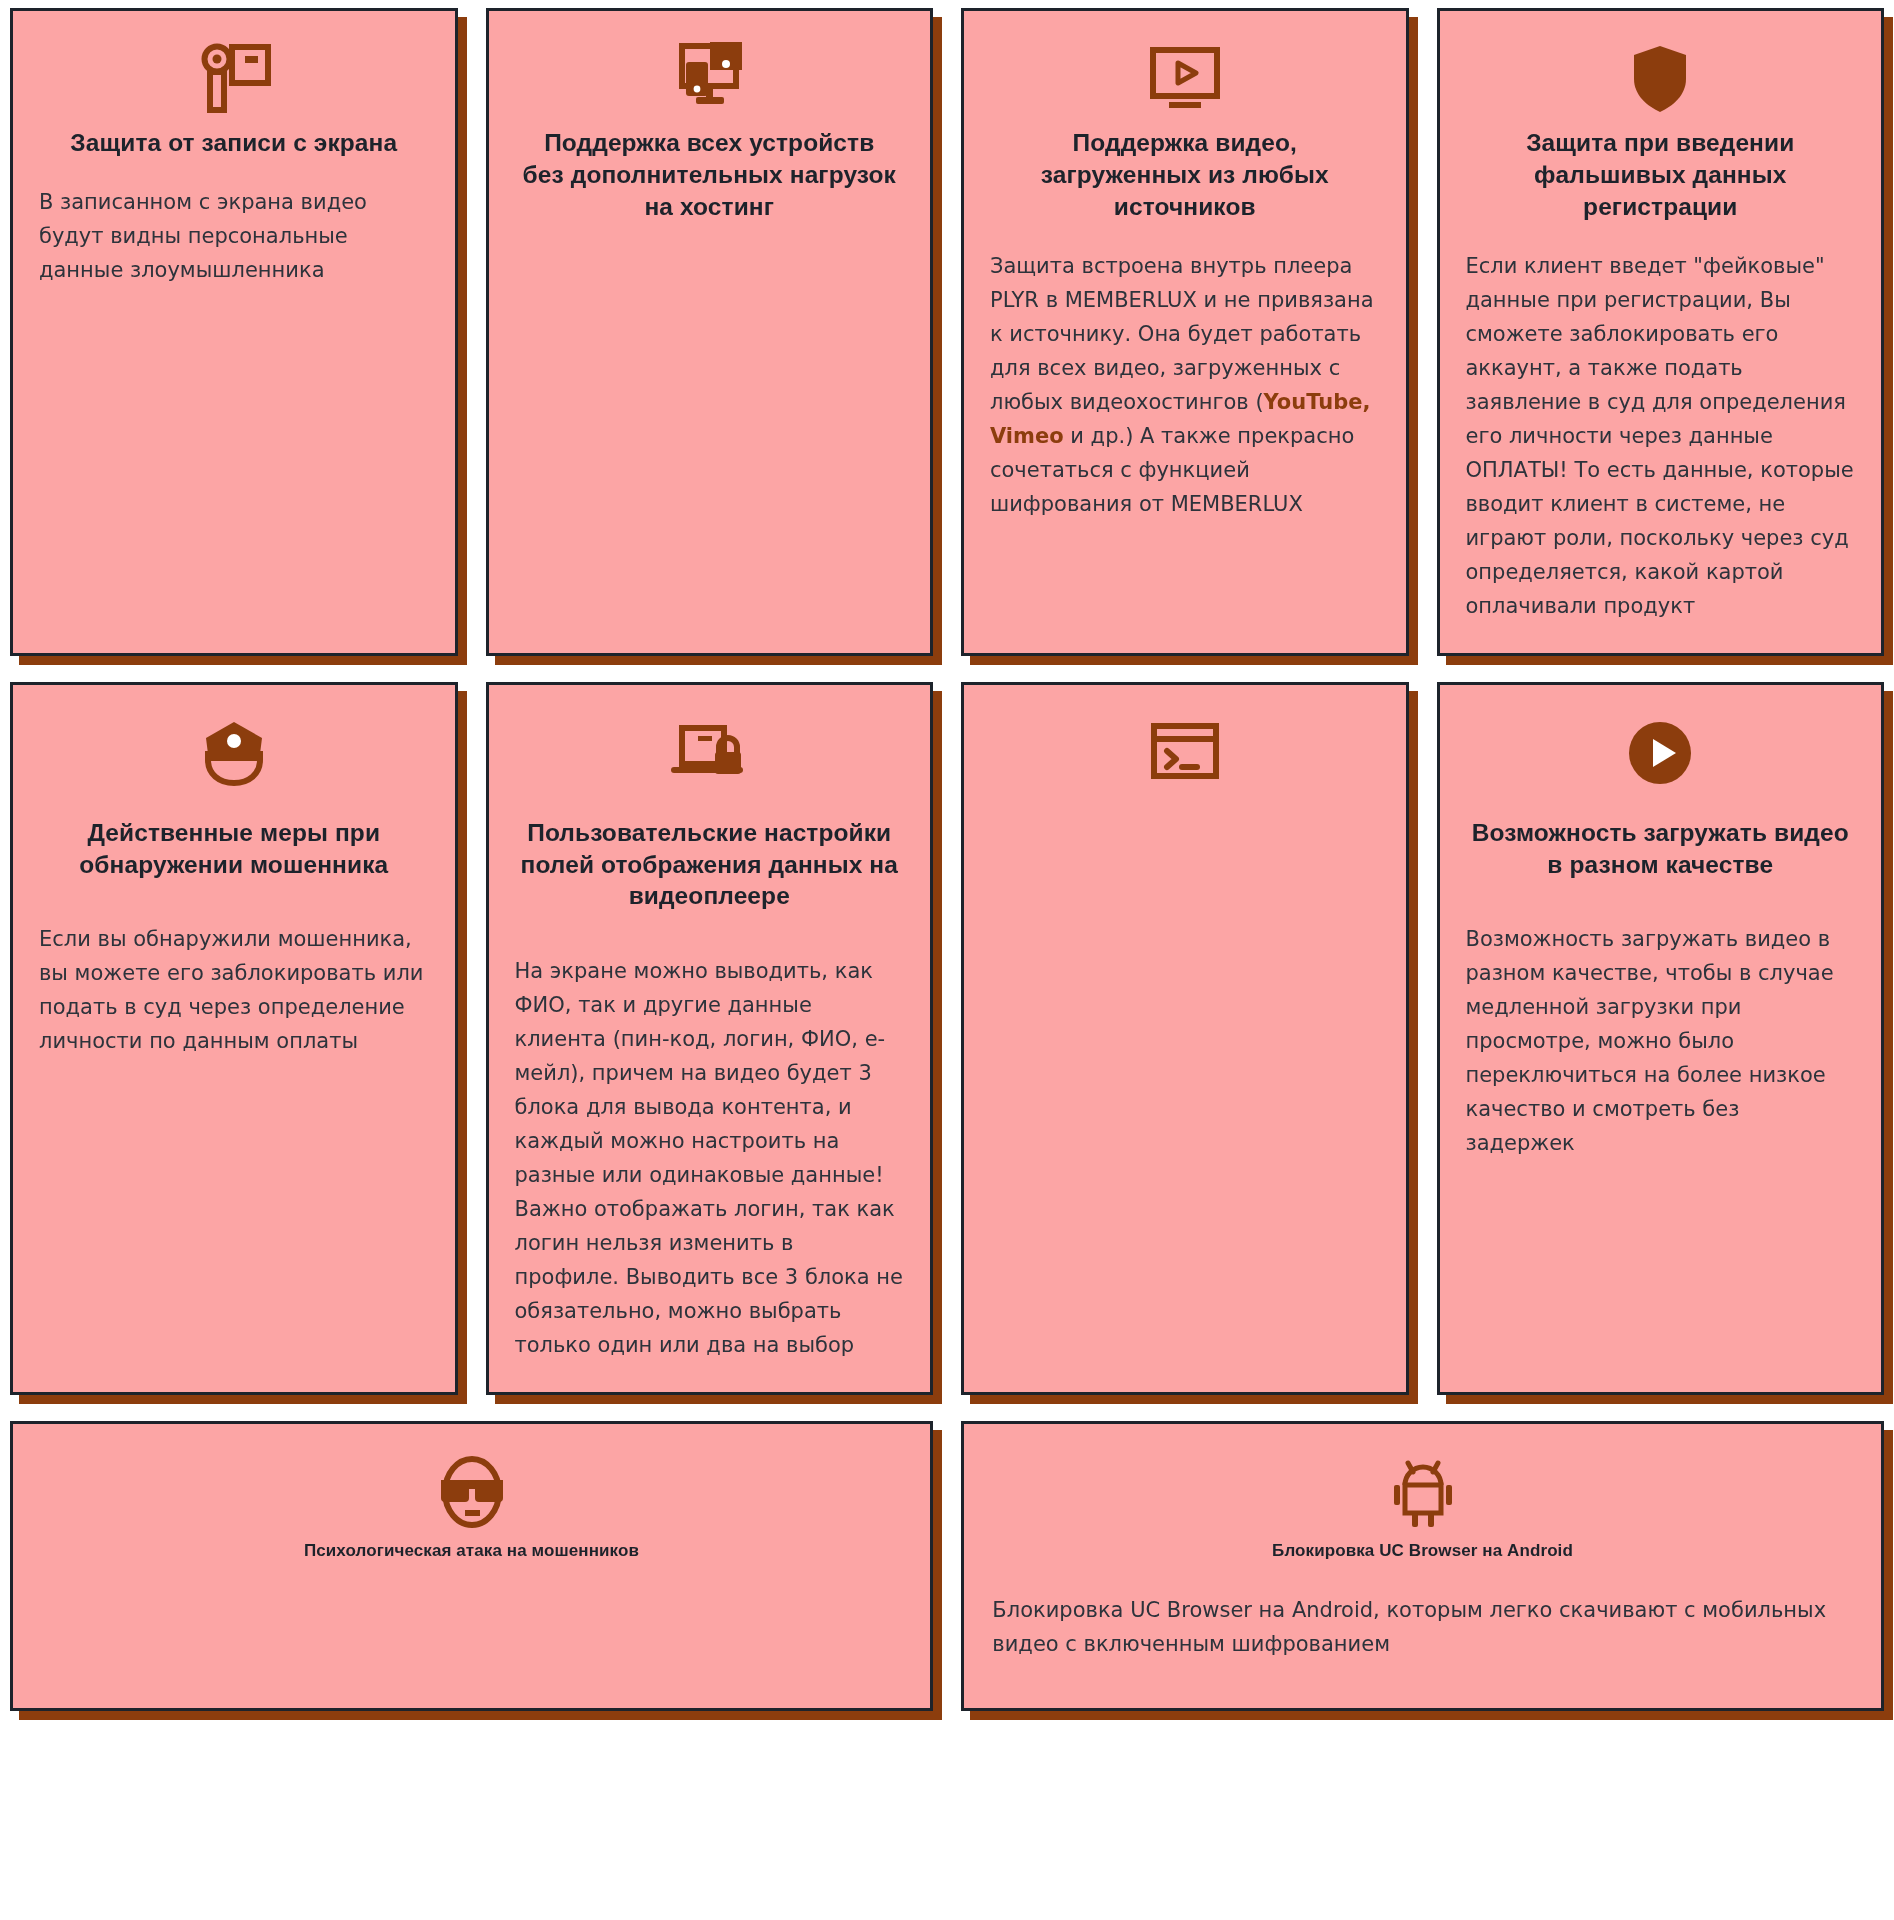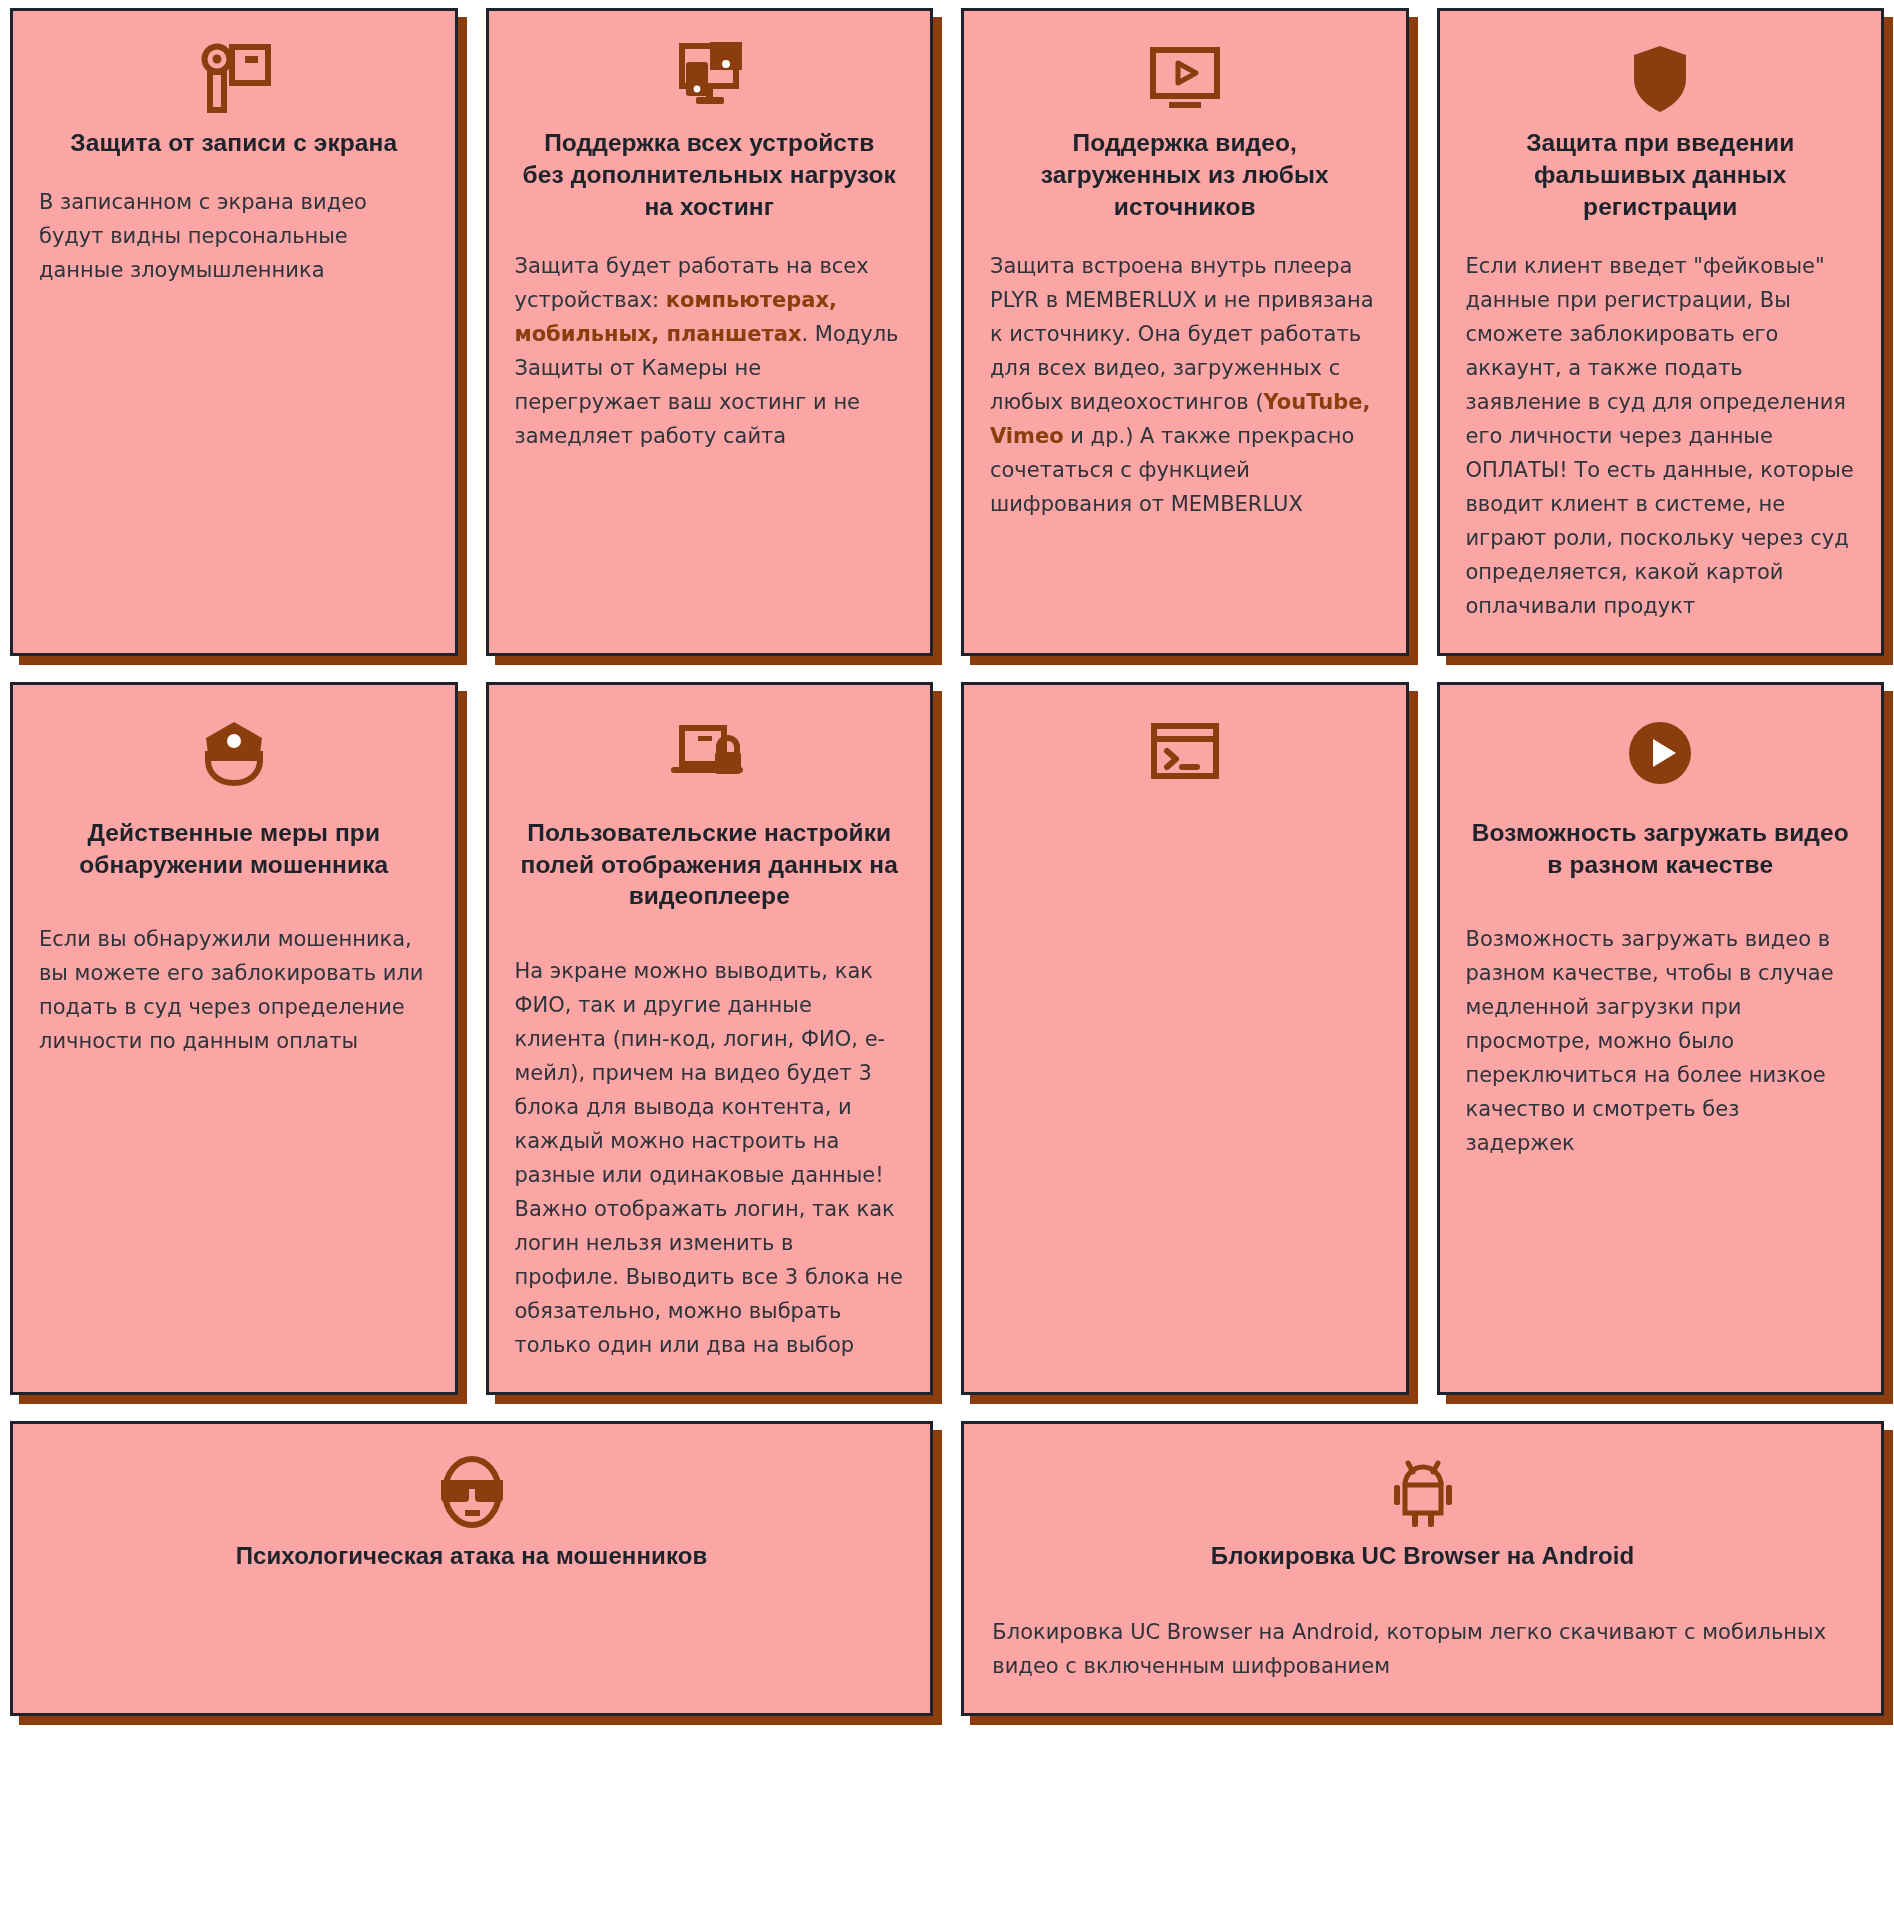--- a/index.html
+++ b/index.html
@@ -49,21 +49,21 @@
   .card-title{
     font-size:24.5px;
     font-weight:bold;
     line-height:1.30;
     text-align:center;
     letter-spacing:0.1px;
     color:#1d232b;
     margin:0 0 26px 0;
     max-width:96%;
   }
-  .row.duo .card-title{font-size:24px;margin-bottom:43px;}
+  .row.duo .card-title{font-size:17px;margin-bottom:30px;}
 
   .card-body{
     font-size:21px;
     line-height:1.62;
     text-align:left;
     color:#2d333b;
     margin:0;
     max-width:99%;
     font-family:"DejaVu Sans","Liberation Sans",sans-serif;
     font-weight:400;
@@ -99,23 +99,20 @@
           <rect x="16" y="4" width="54" height="40" stroke="#8c3d0d" stroke-width="6"></rect>
           <rect x="44" y="0" width="32" height="28" fill="#8c3d0d"></rect>
           <circle cx="60" cy="22" r="4" fill="#ffffff"></circle>
           <rect x="20" y="20" width="22" height="34" rx="3" fill="#8c3d0d"></rect>
           <circle cx="31" cy="47" r="3.4" fill="#ffffff"></circle>
           <rect x="40" y="44" width="7" height="13" fill="#8c3d0d"></rect>
           <rect x="30" y="55" width="28" height="7" rx="2" fill="#8c3d0d"></rect>
         </svg>
       </div>
       <h3 class="card-title">Поддержка всех устройств без дополнительных нагрузок на хостинг</h3>
-      <p class="card-body">
-        <span>Защита будет работать на всех устройствах: </span><b>компьютерах, мобильных, планшетах</b><span>. Модуль Защиты от Камеры не перегружает ваш хостинг и не замедляет работу сайта</span>
-      </p>
     </div>
 
     <div class="card">
       <div class="icon-wrap">
         <svg width="76" height="66" viewBox="0 0 76 66" fill="none">
           <rect x="6" y="4" width="64" height="46" stroke="#8c3d0d" stroke-width="6"></rect>
           <path d="M31 17 L49 27 L31 37 Z" stroke="#8c3d0d" stroke-width="5" stroke-linejoin="round" fill="none"></path>
           <rect x="22" y="56" width="32" height="6" fill="#8c3d0d"></rect>
         </svg>
       </div>

